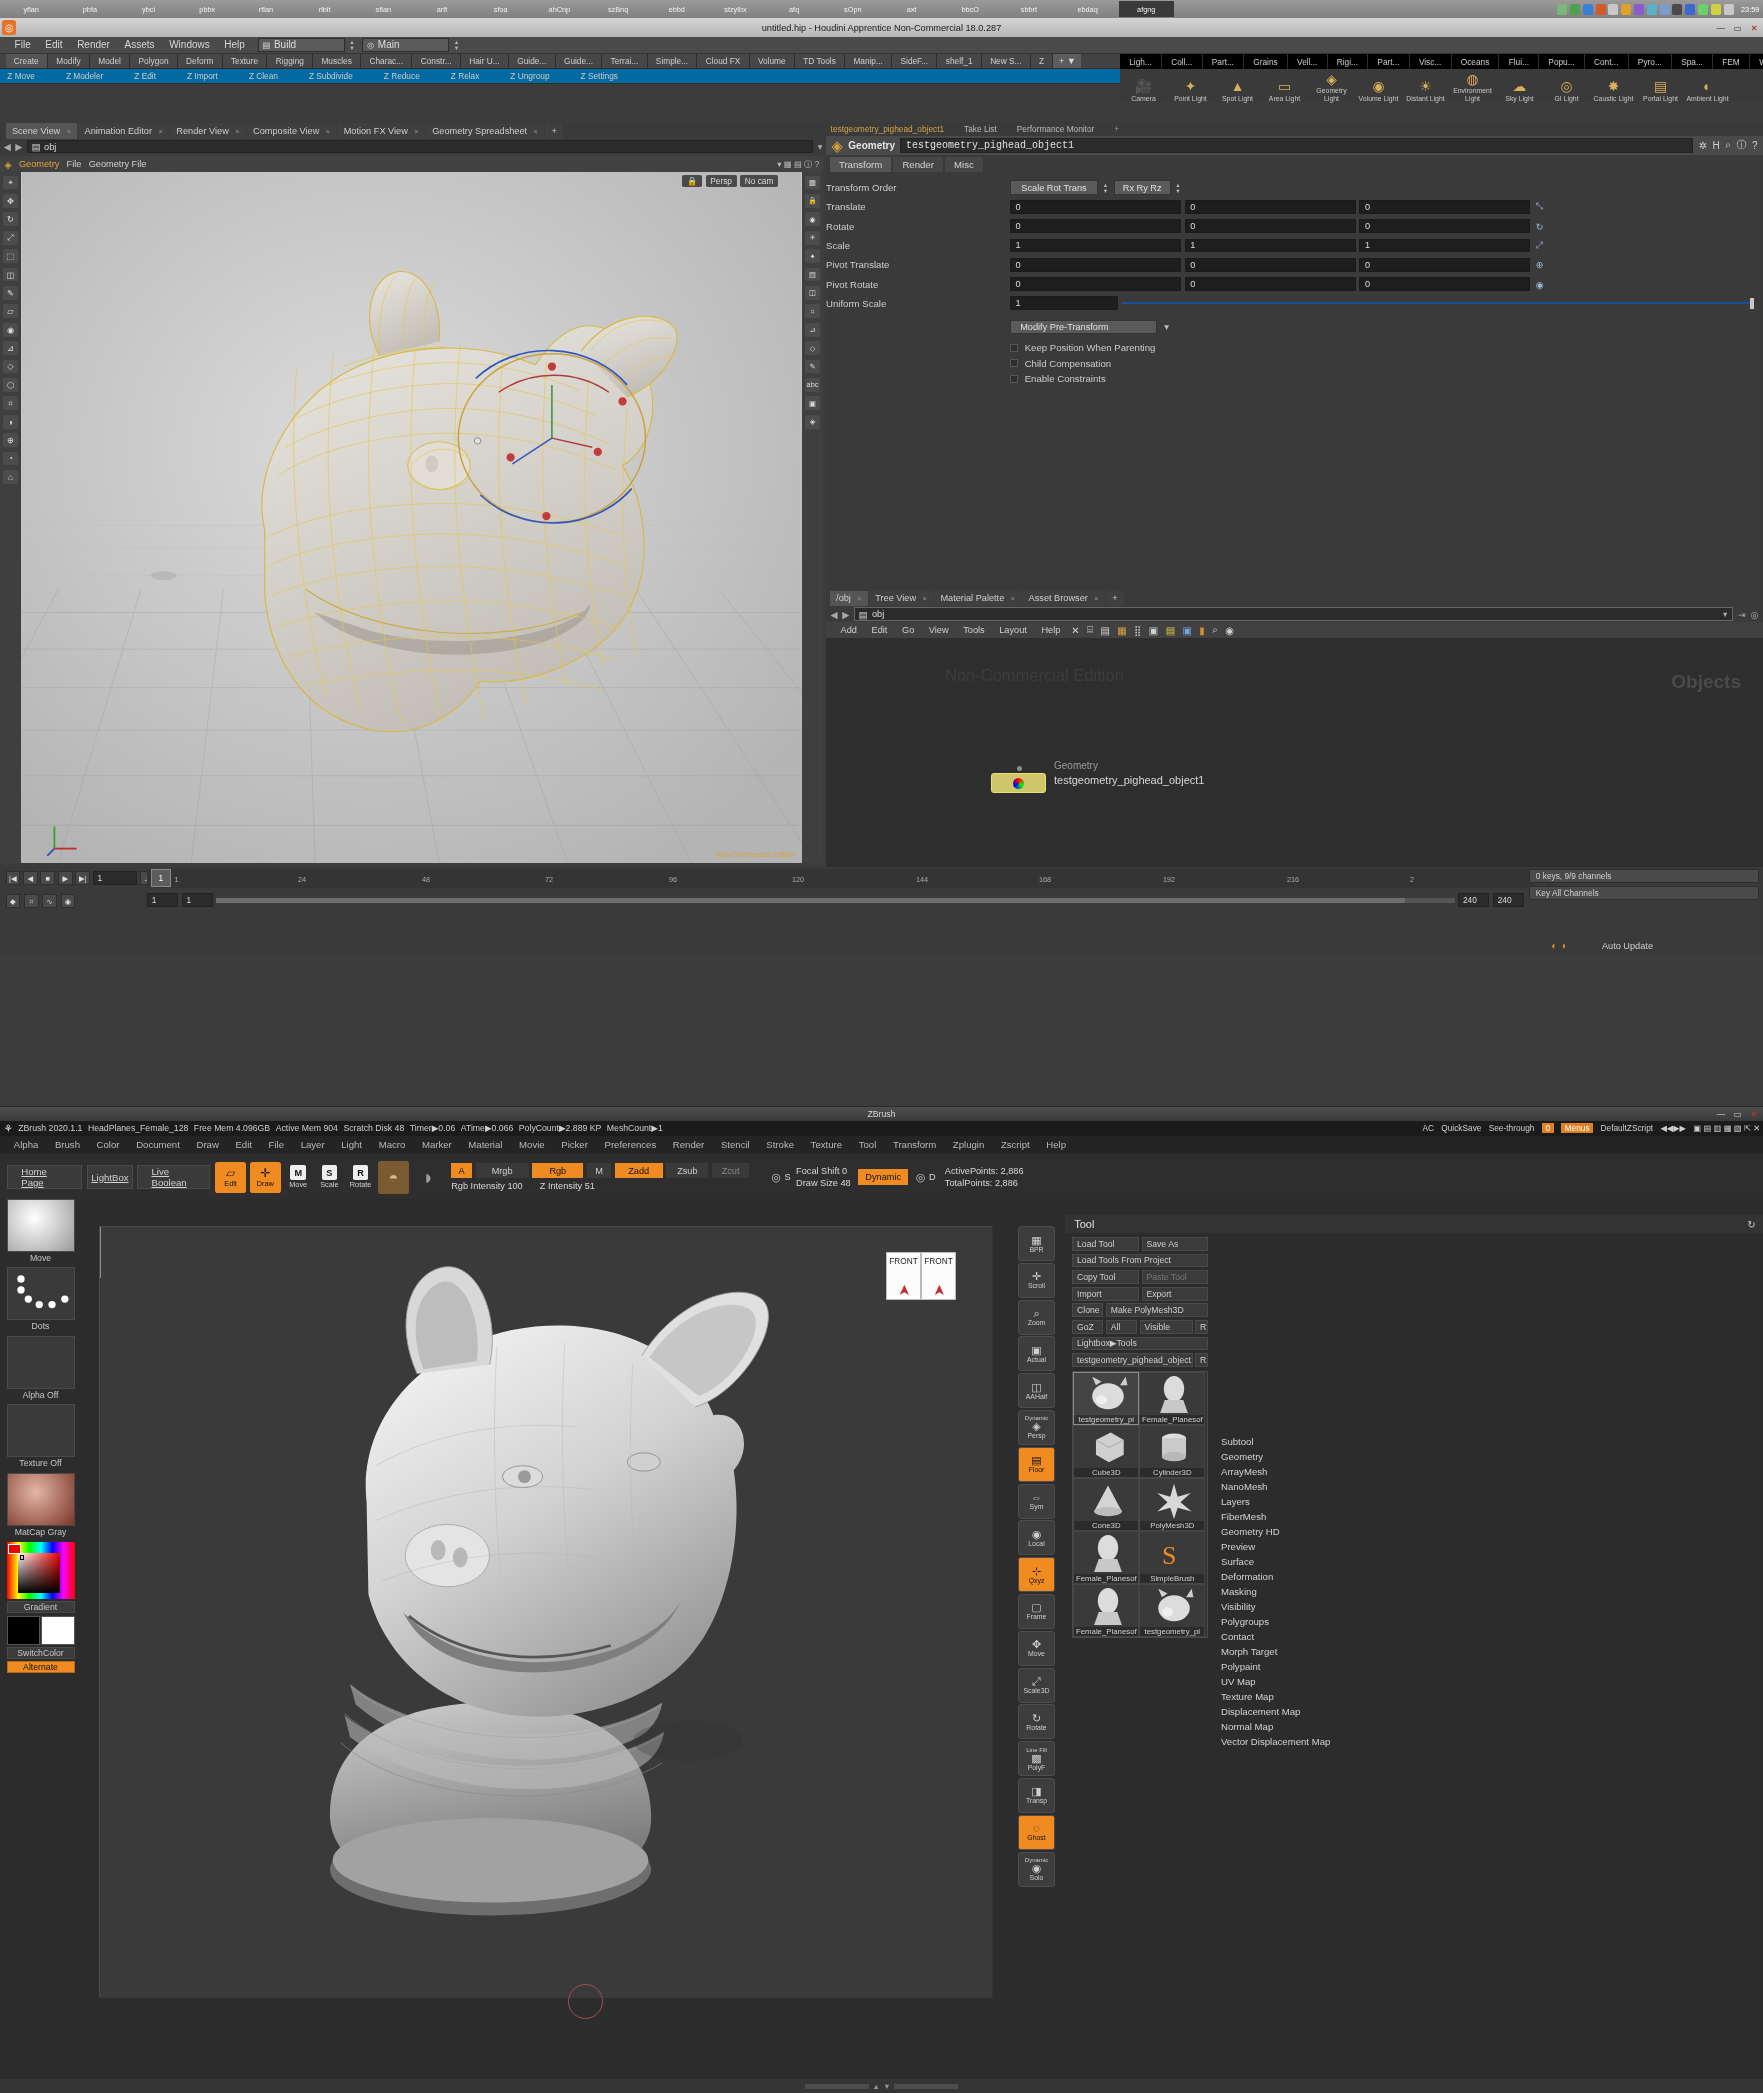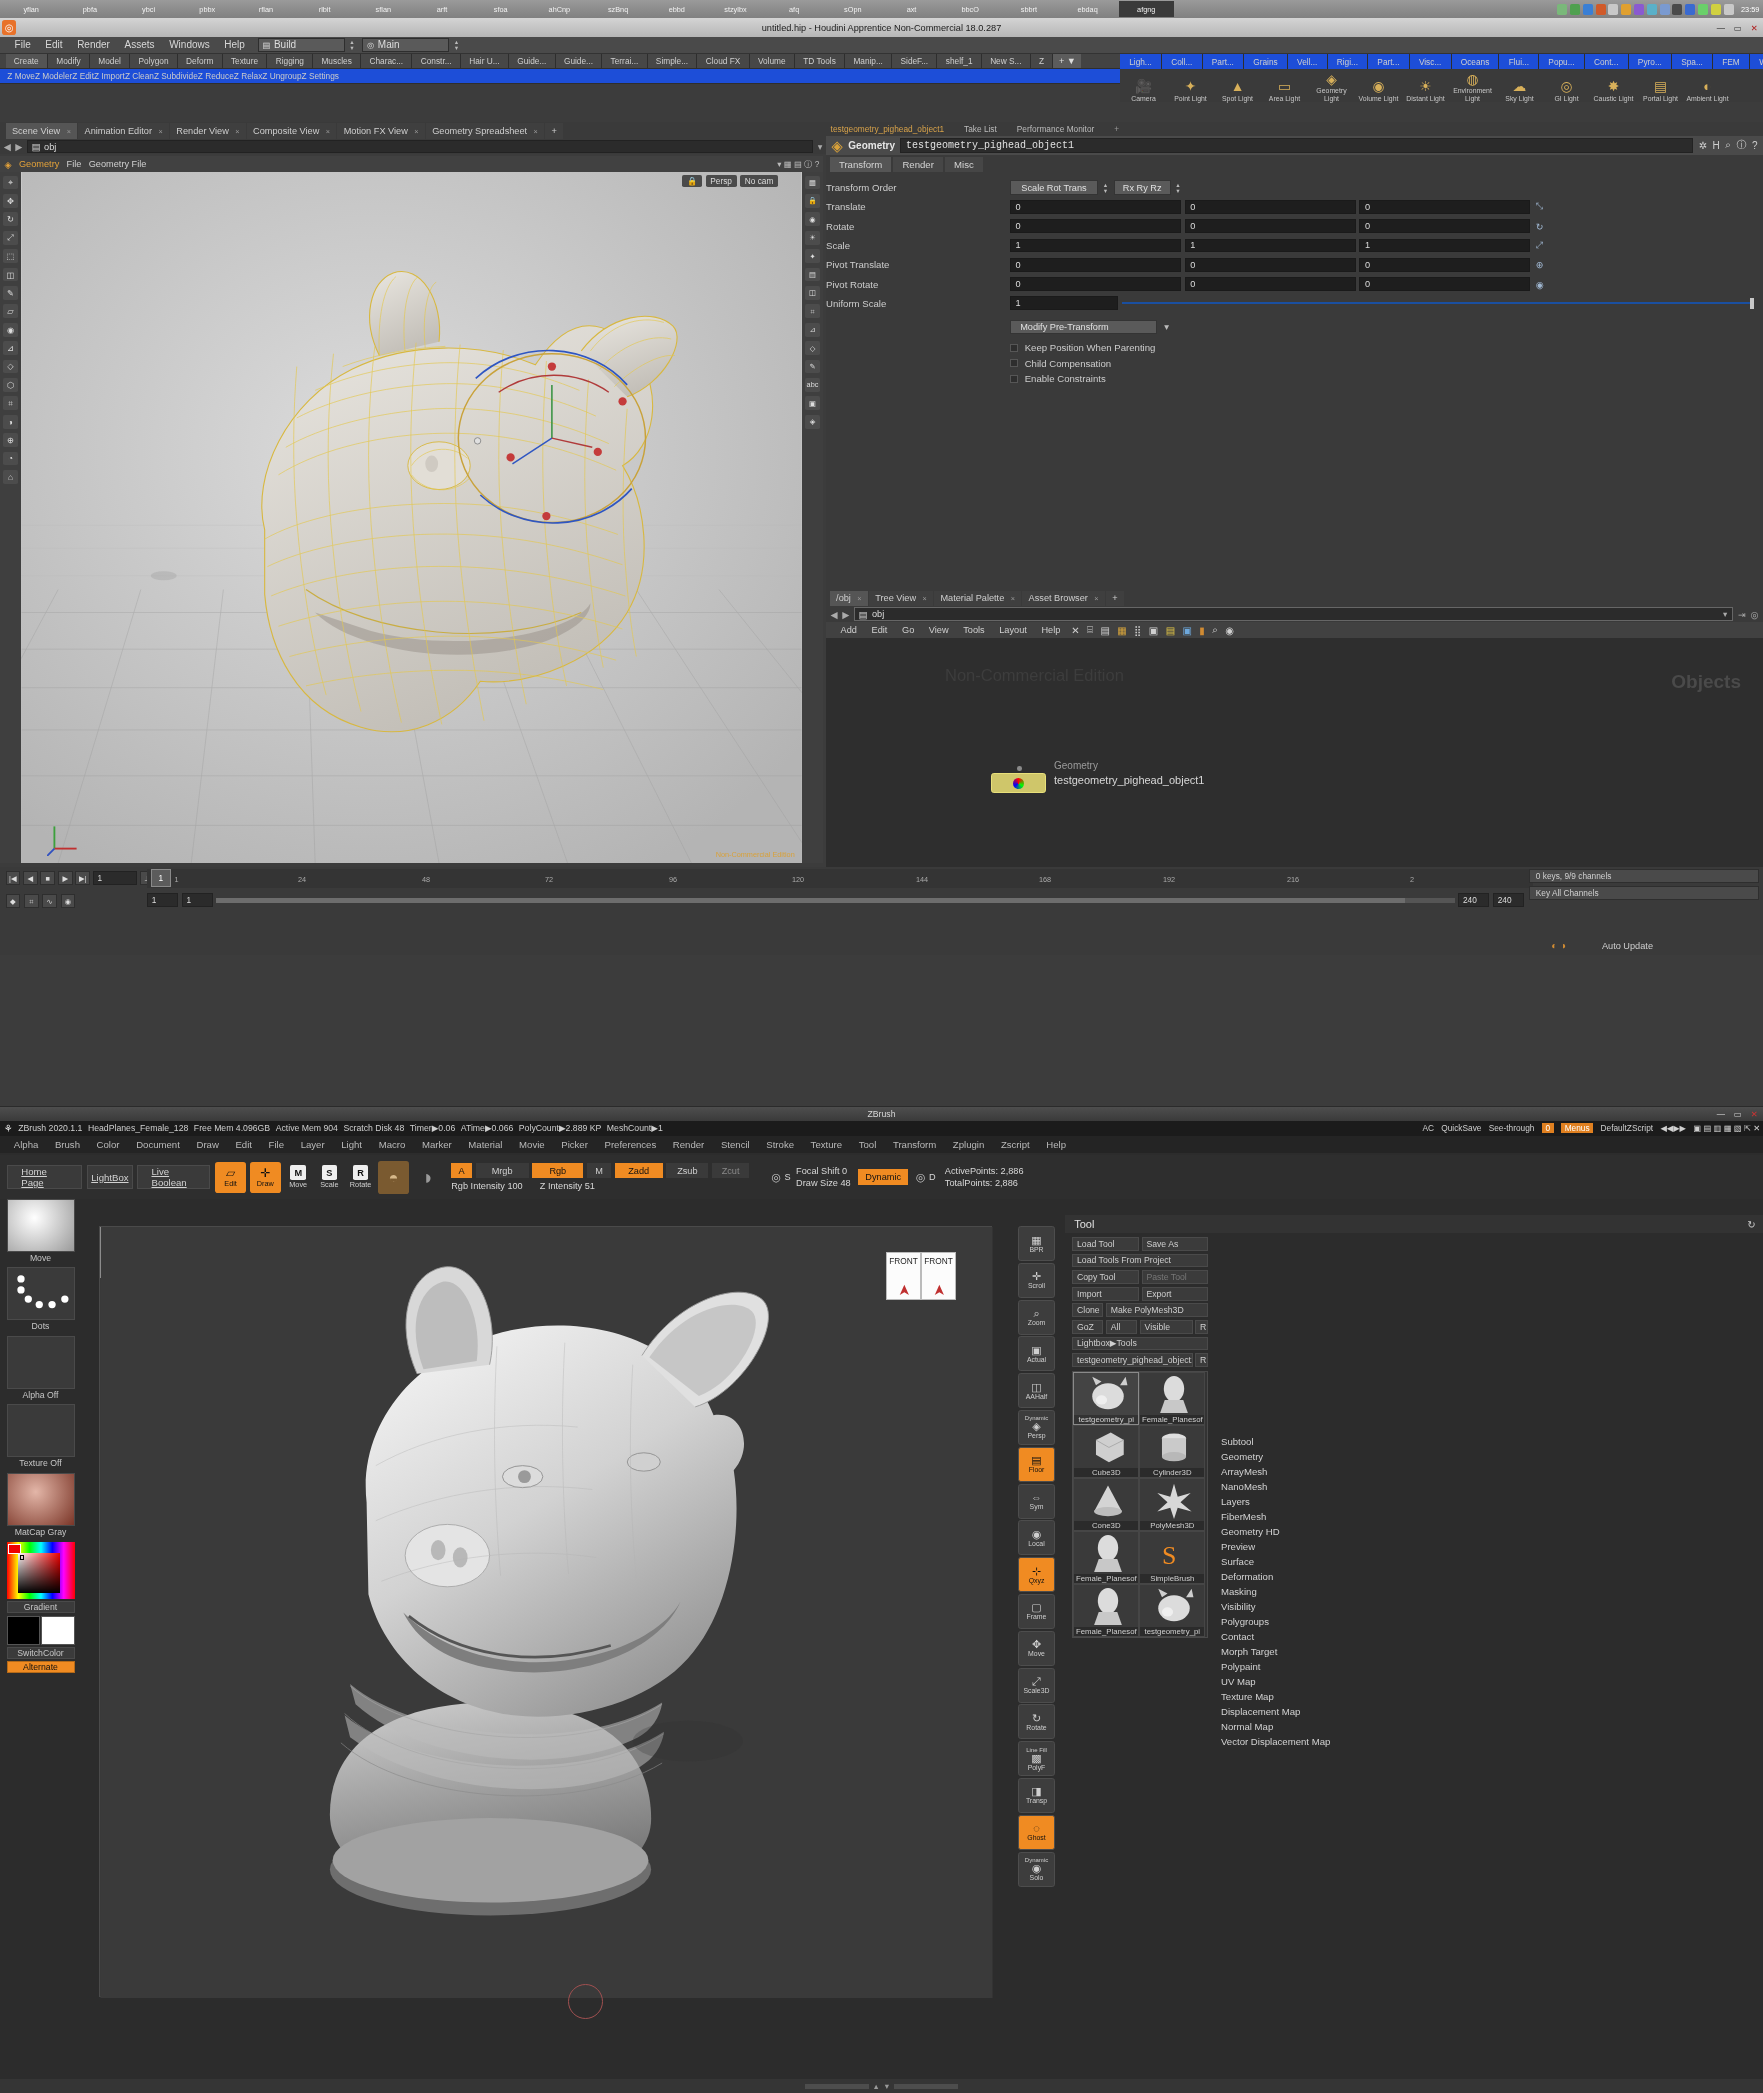--- a/index.html
+++ b/index.html
@@ -41,28 +41,28 @@
     justify-content:center; font-size:5.5px; color:#bbb; margin-left:2.8px;}
 
   #h-shelf-tabs { height:14.7px; background:#434343; display:flex; align-items:stretch;
     padding-left:5.5px; border-bottom:0.9px solid #2e2e2e; }
   .sh-tab { font-size:8.3px; color:#cfcfcf; padding:0 8.3px; display:flex; align-items:center;
     border-right:0.9px solid #2e2e2e; background:#474747; white-space:nowrap; }
   .sh-tab.sel { background:#545454; }
   .sh-add { font-size:9.2px; color:#ddd; padding:0 5.5px; display:flex; align-items:center;
     background:#5c5c5c; }
 
-  #h-ztools { height:14.7px; background:#1d4ed8; display:flex; align-items:center;
-    padding-left:7.3px; border-bottom:0.9px solid #2e2e2e; gap:0;}
+  #h-ztools { height:14.7px; background:#0369a1; display:flex; align-items:center;
+    padding-left:7.3px; border-bottom:0.9px solid #2e2e2e; gap:31px;}
   .zt { font-size:8.3px; color:#cbcbcb; white-space:nowrap;}
 
   #h-shelf-btns { position:absolute; right:0; top:36px; width:643px; height:48px; }
   #h-shelf-btn-tabs { display:flex; height:14.7px; }
   .sbt { font-size:8.3px; color:#cfcfcf; padding:0 9.2px; display:flex; align-items:center;
-    background:#1d4ed8; border-right:0.9px solid #2e2e2e; }
+    background:#000000; border-right:0.9px solid #2e2e2e; }
   #h-shelf-icons { display:flex; height:33px; background:#3a3a3a; align-items:flex-end; }
   .shicon { width:47px; display:flex; flex-direction:column; align-items:center; }
   .shicon .gl { font-size:13.8px; line-height:14.7px; }
   .shicon .lb { font-size:6.9px; color:#c8c8c8; text-align:center; line-height:7.3px; }
 
   #h-pane-tabs { position:absolute; left:0; top:104px; width:826px; height:17.4px;
     background:#3a3a3a; display:flex; align-items:center; padding-left:5.5px; }
   .ptab { font-size:9.2px; color:#cfcfcf; padding:0 6.4px; height:15.6px; display:flex;
     align-items:center; background:#3f3f3f; margin-right:0.9px;}
   .ptab.sel { background:#555; }

